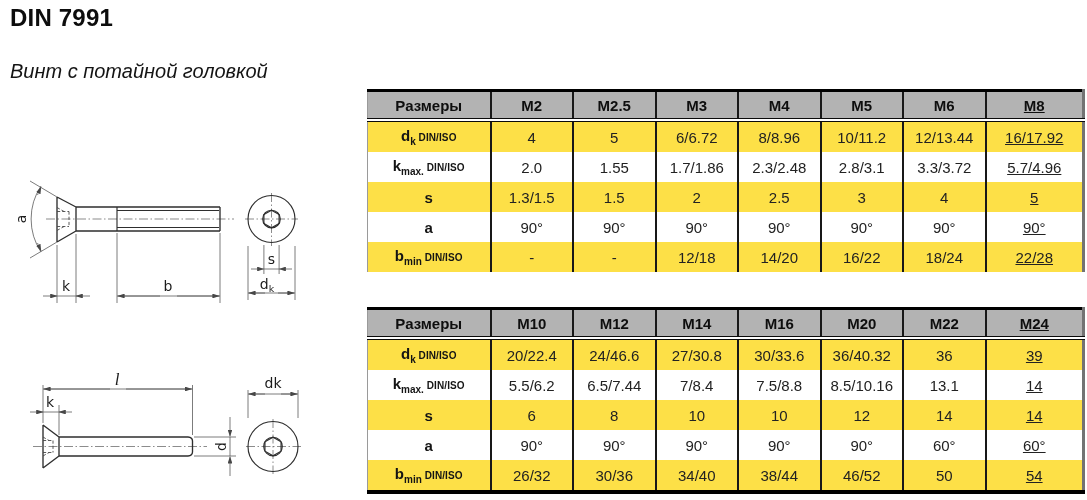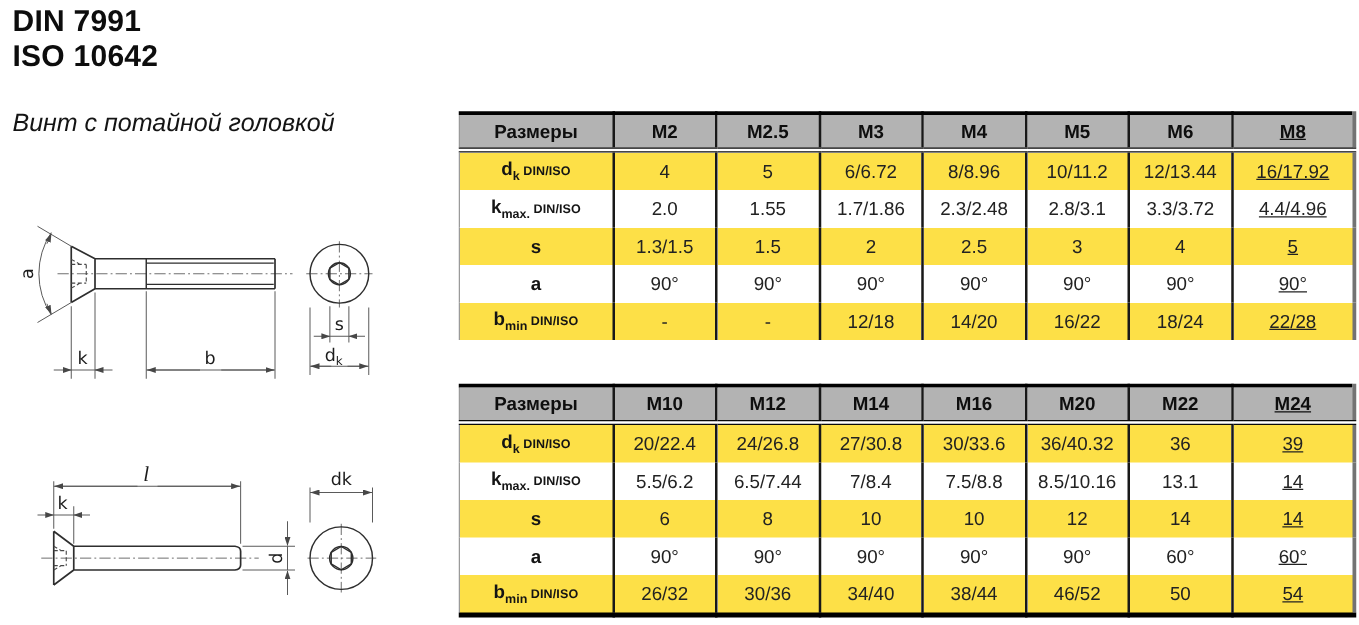--- a/index.html
+++ b/index.html
@@ -40,21 +40,20 @@
   sub.ls{font-size:10px;font-weight:bold;color:#141414;}
   .lf{font-size:10px;font-weight:bold;color:#141414;letter-spacing:0.1px;}
 </style>
 </head>
 <body>
 
 <div class="page">
 
   <div class="titles">
     <div class="t1">DIN 7991</div>
-    <div class="t1">ISO 10642</div>
     <div class="sub">Винт с потайной головкой</div>
   </div>
 
   <svg class="d1" viewBox="8 166 318 144">
     <defs>
       <marker id="ar1" markerWidth="9" markerHeight="6" refX="8.5" refY="3" orient="auto">
         <path d="M0,0 L9,3 L0,6 Z" fill="#474747"></path>
       </marker>
     </defs>
     <g>
@@ -206,21 +205,21 @@
           <td>16/17.92</td>
         </tr>
         <tr>
           <td><span class="lb">k</span><sub class="ls">max.</sub><span class="lf"> DIN/ISO</span></td>
           <td>2.0</td>
           <td>1.55</td>
           <td>1.7/1.86</td>
           <td>2.3/2.48</td>
           <td>2.8/3.1</td>
           <td>3.3/3.72</td>
-          <td>4.4/4.96</td>
+          <td>5.7/4.96</td>
         </tr>
         <tr class="stripe">
           <td><span class="lb">s</span></td>
           <td>1.3/1.5</td>
           <td>1.5</td>
           <td>2</td>
           <td>2.5</td>
           <td>3</td>
           <td>4</td>
           <td>5</td>
@@ -268,21 +267,21 @@
           <th>M16</th>
           <th>M20</th>
           <th>M22</th>
           <th>M24</th>
         </tr>
       </thead>
       <tbody>
         <tr class="stripe">
           <td><span class="lb">d</span><sub class="ls">k</sub><span class="lf"> DIN/ISO</span></td>
           <td>20/22.4</td>
-          <td>24/26.8</td>
+          <td>24/46.6</td>
           <td>27/30.8</td>
           <td>30/33.6</td>
           <td>36/40.32</td>
           <td>36</td>
           <td>39</td>
         </tr>
         <tr>
           <td><span class="lb">k</span><sub class="ls">max.</sub><span class="lf"> DIN/ISO</span></td>
           <td>5.5/6.2</td>
           <td>6.5/7.44</td>

